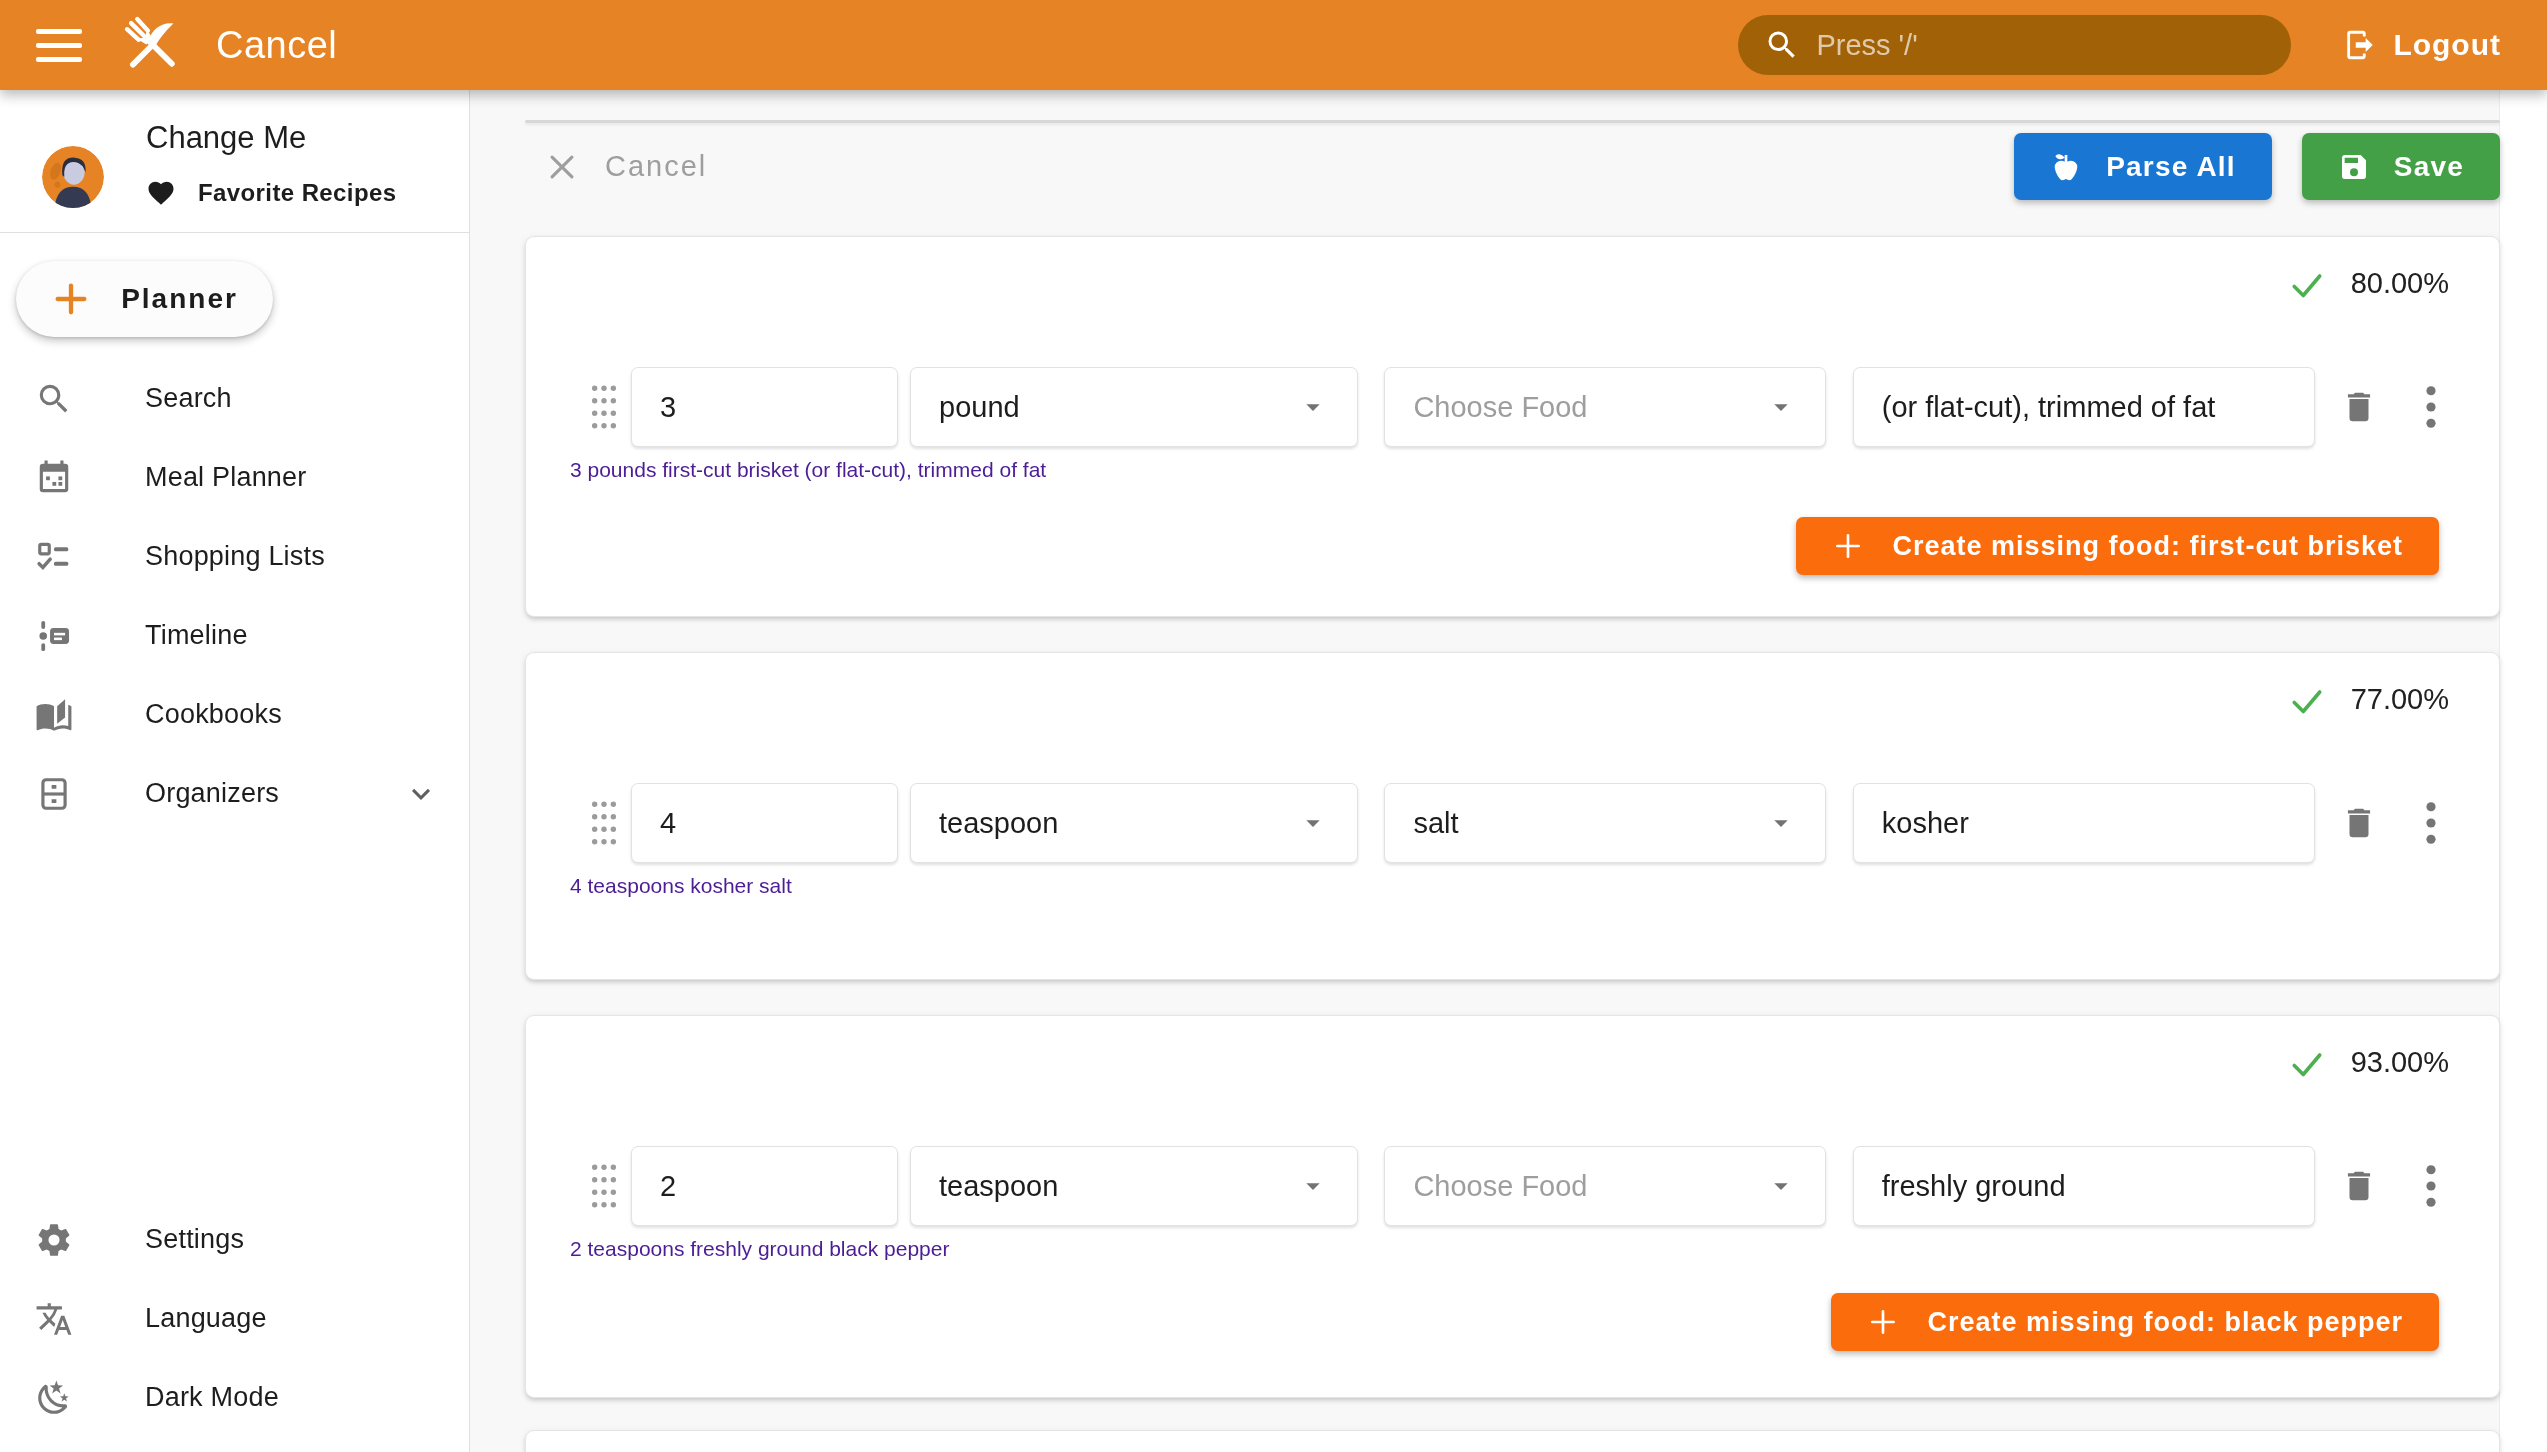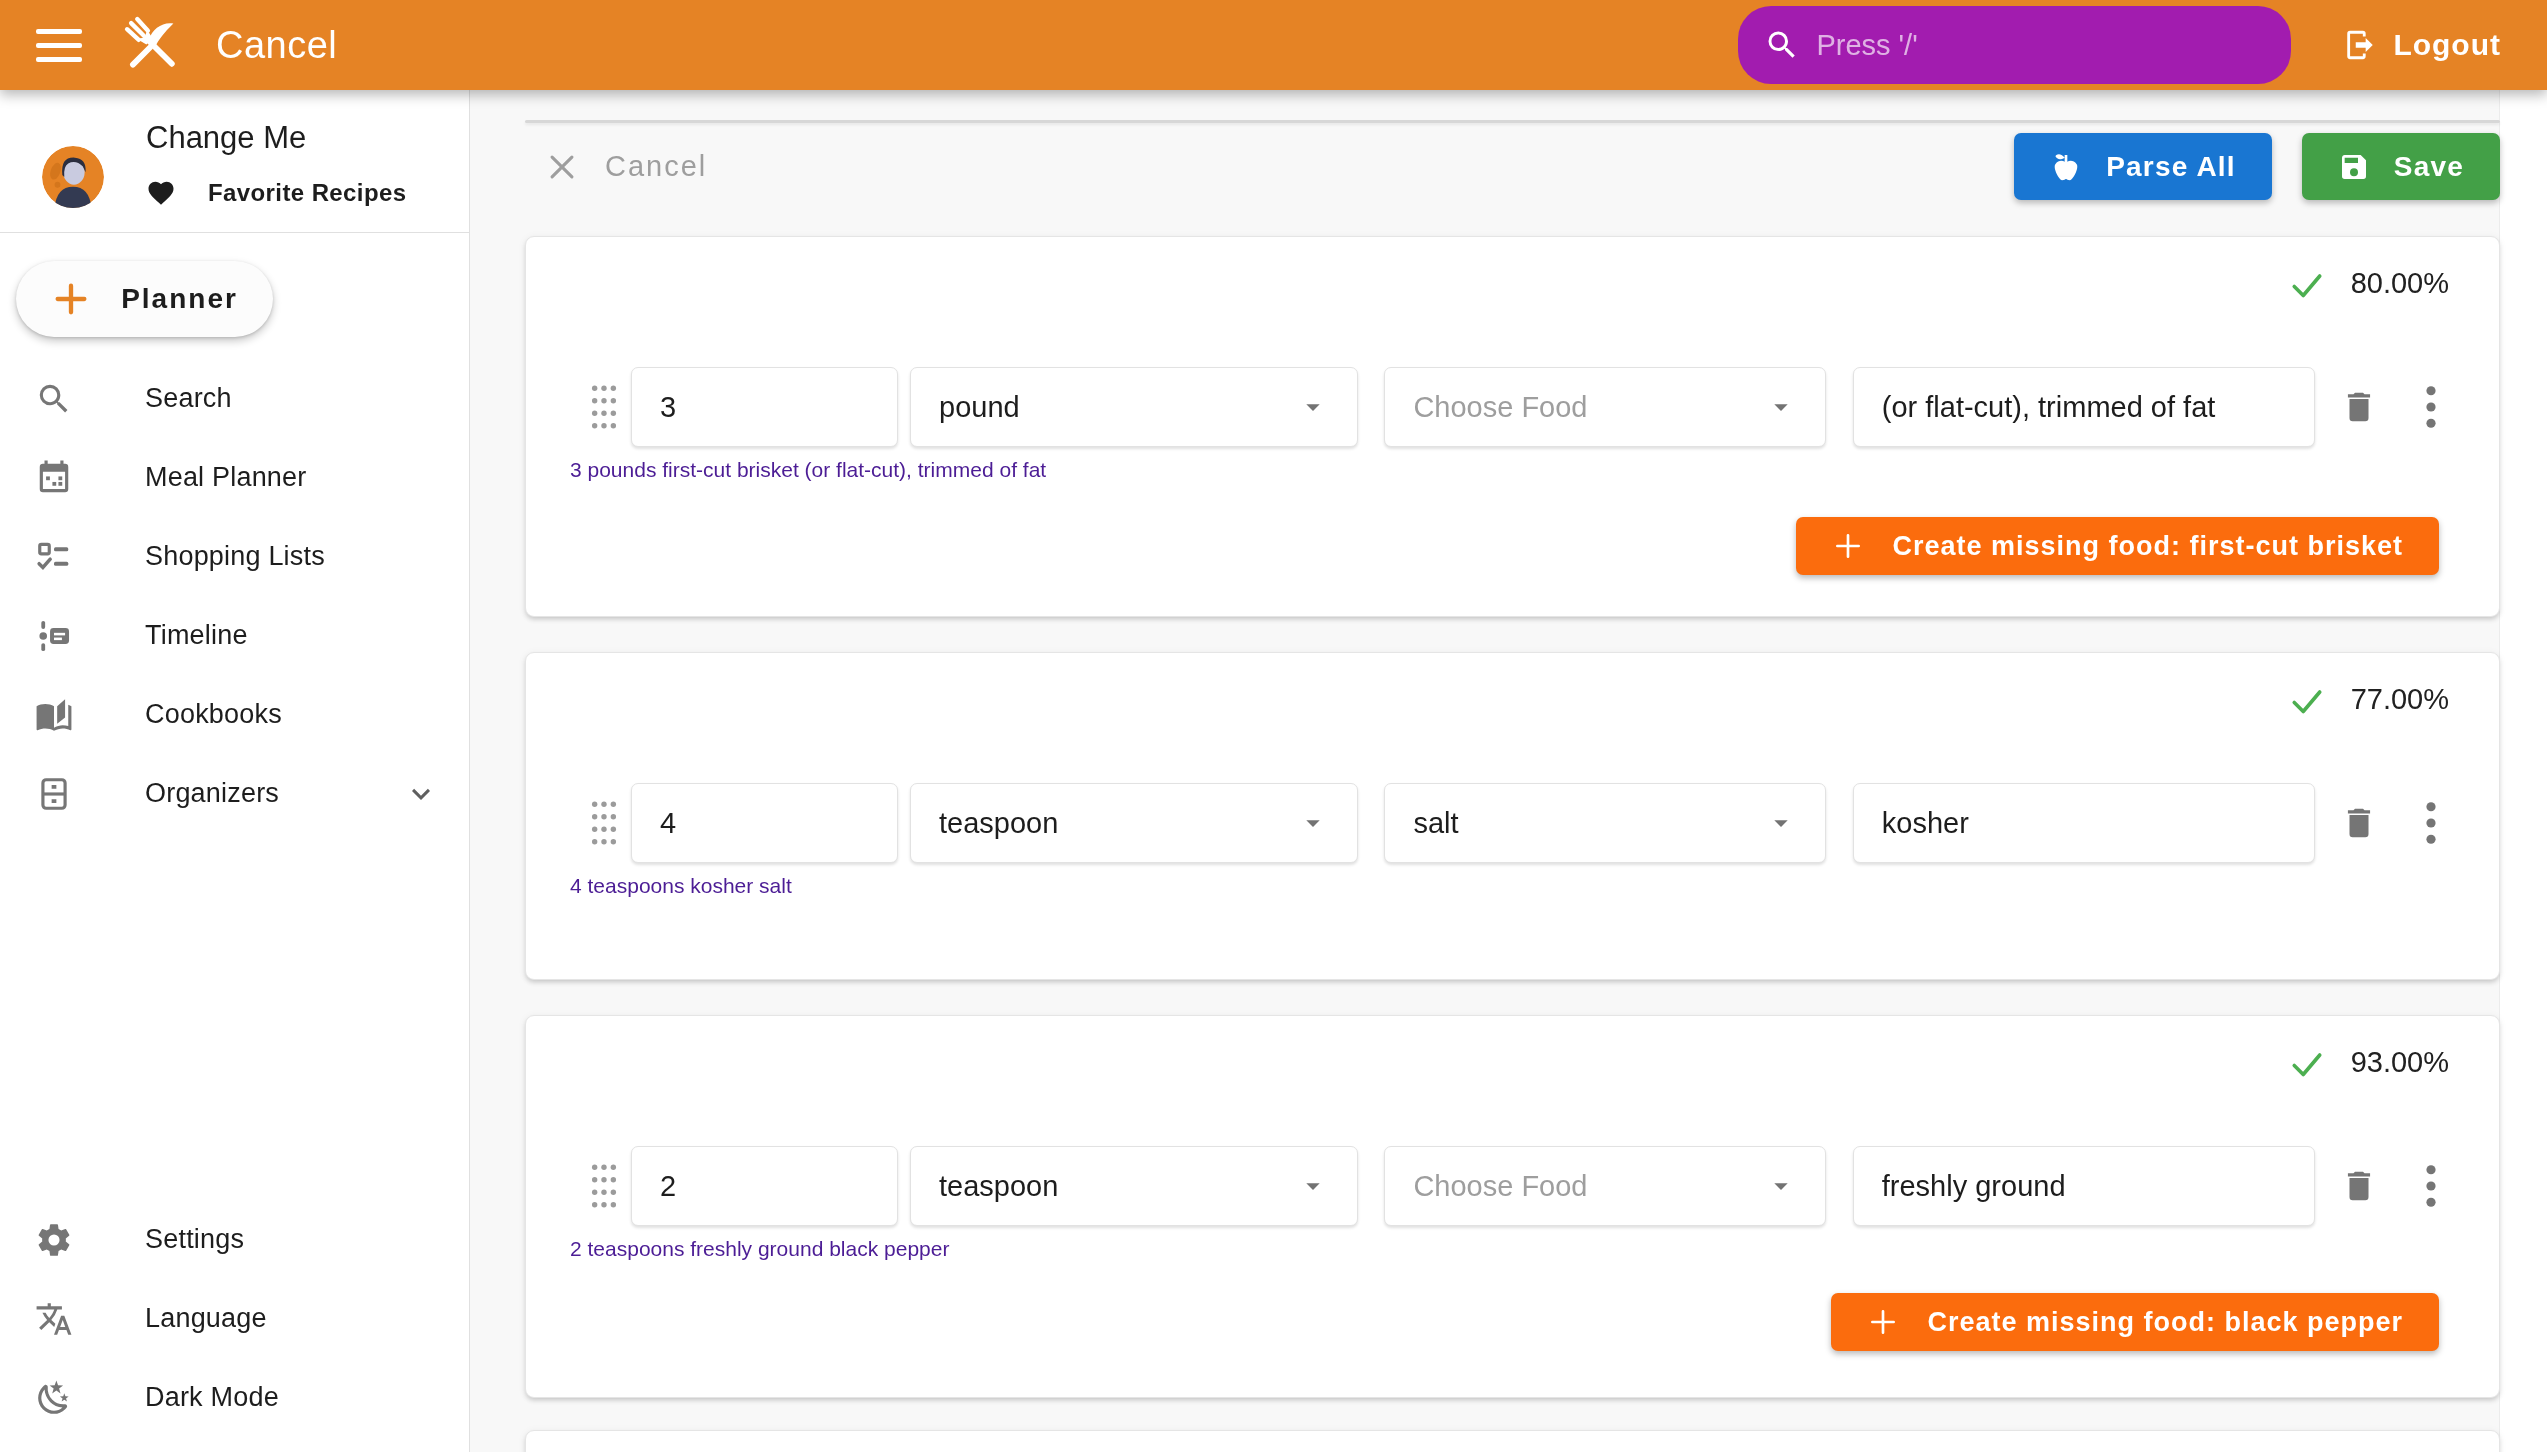--- a/index.html
+++ b/index.html
@@ -8,40 +8,40 @@
 
   
   .appbar { position:relative; height:90px; background:#E58325; display:flex; align-items:center;
     padding:0 30px; gap:14px; box-shadow:0 5px 12px rgba(0,0,0,0.28); z-index:50; }
   .hamburger { width:58px; height:58px; display:flex; flex-direction:column; justify-content:center;
     gap:9px; background:none; border:none; cursor:pointer; padding:0 6px; }
   .hamburger span { display:block; height:5px; border-radius:2px; background:#fff; }
   .applogo { width:72px; height:72px; margin-left:14px; }
   .apptitle { color:#fff; font-size:38px; font-weight:500; letter-spacing:0.5px; margin-left:14px; }
   .spacer { flex:1; }
-  .searchpill { width:553px; height:78px; border-radius:33px; background:#a21caf; display:flex;
+  .searchpill { width:553px; height:60px; border-radius:33px; background:#a16207; display:flex;
     align-items:center; padding:0 26px; gap:16px; }
   .searchpill input { flex:1; background:transparent; border:none; outline:none; color:#fff;
     font-size:29px; font-family:inherit; }
   .searchpill input::placeholder { color:rgba(255,255,255,0.66); }
   .logoutbtn { display:flex; align-items:center; gap:16px; background:none; border:none; color:#fff;
     font-size:30px; font-weight:600; letter-spacing:1px; margin-left:22px; padding:12px 16px; cursor:pointer;
     font-family:inherit; }
 
   
   .layout { display:flex; height:1363px; }
 
   
   .sidebar { width:470px; background:#fff; border-right:1px solid #E0E0E0; display:flex;
     flex-direction:column; }
   .usersec { display:flex; align-items:flex-end; padding:28px 20px 24px 42px; gap:0; }
   .avatar { width:62px; height:62px; border-radius:50%; overflow:hidden; flex:0 0 auto; }
   .userinfo { margin-left:42px; padding-top:2px; }
   .username { font-size:31px; color:#1D1D1D; }
-  .favrow { display:flex; align-items:center; gap:32px; margin-top:22px; cursor:pointer; }
+  .favrow { display:flex; align-items:center; gap:22px; margin-top:22px; cursor:pointer; }
   .favrow .lbl { font-size:24px; font-weight:700; color:#1D1D1D; letter-spacing:0.4px; }
   .sidedivider { height:1px; background:#E0E0E0; }
   .createbtn { margin:28px 0 8px 16px; width:257px; height:76px; border-radius:38px; background:#FCFCFC;
     border:none; display:flex; align-items:center; justify-content:center; gap:30px; cursor:pointer;
     box-shadow:0 4px 8px rgba(0,0,0,0.22), 0 1px 3px rgba(0,0,0,0.14); font-family:inherit; }
   .createbtn .lbl { font-size:28px; font-weight:700; letter-spacing:2px; color:#1D1D1D; }
   .nav { margin-top:14px; }
   .navitem { height:79px; display:flex; align-items:center; padding-left:35px; cursor:pointer; }
   .navicon { width:38px; height:38px; color:#767676; flex:0 0 auto; }
   .navitem .lbl { margin-left:72px; font-size:27px; color:#1D1D1D; letter-spacing:0.2px; }

